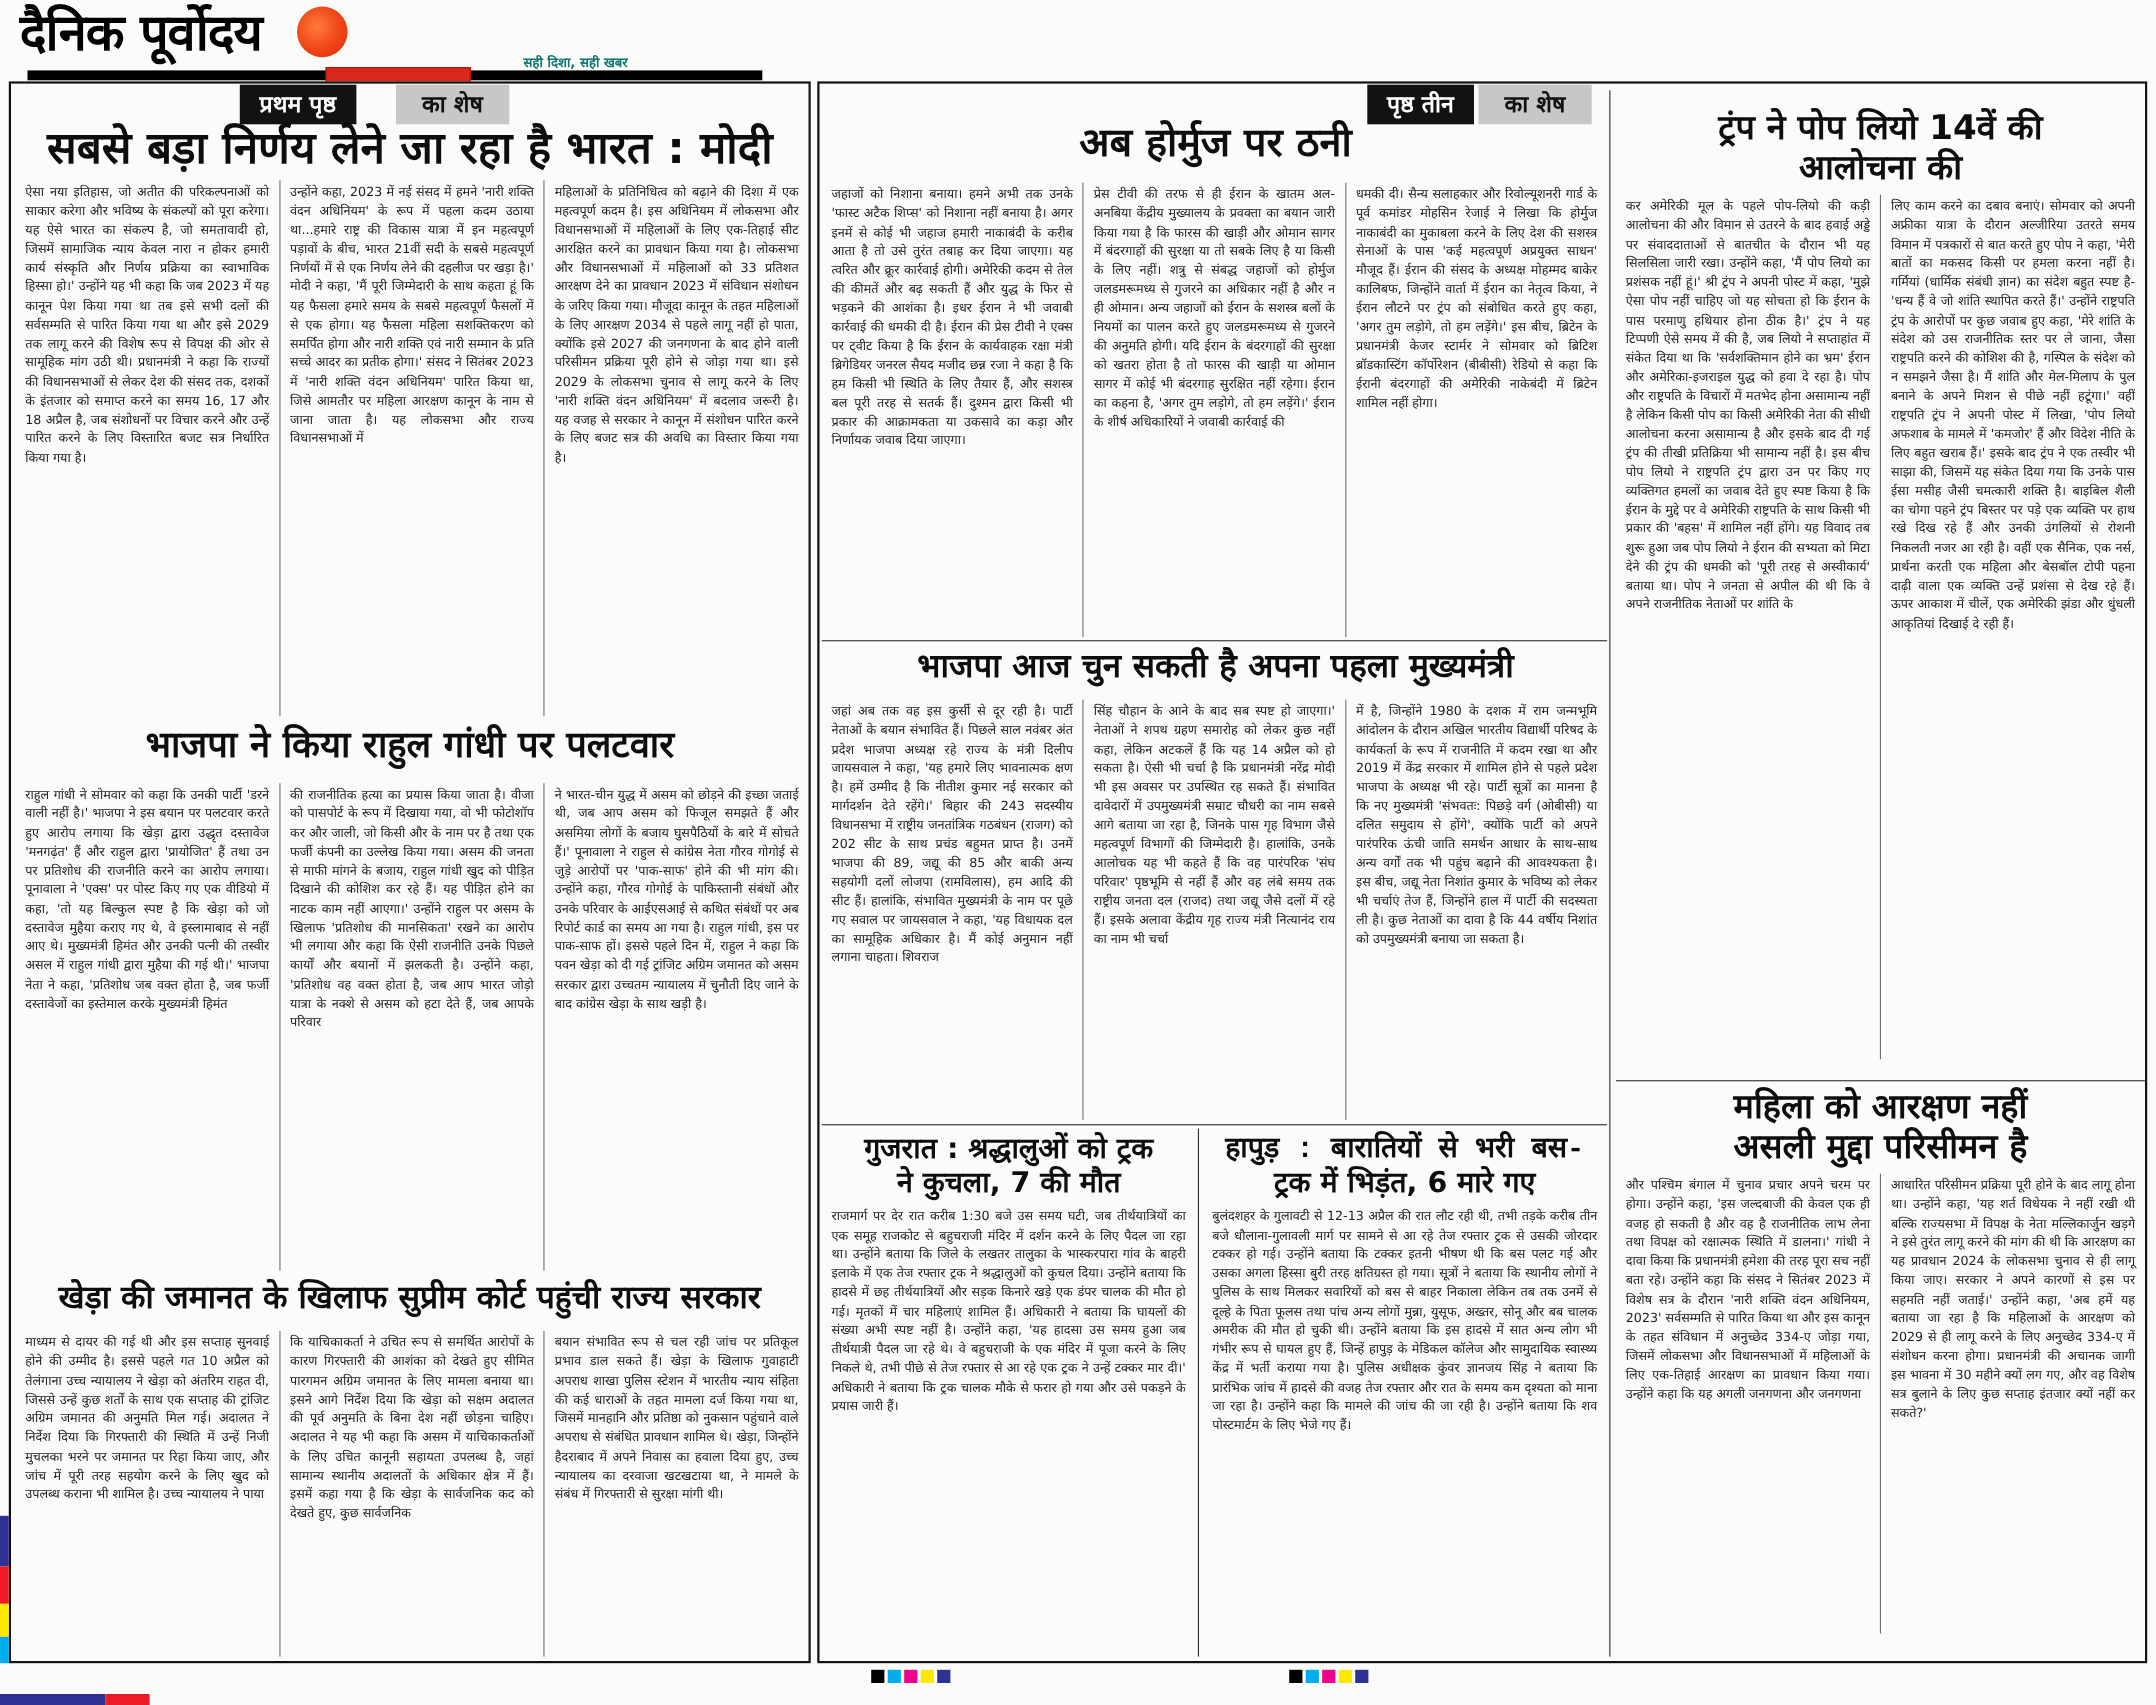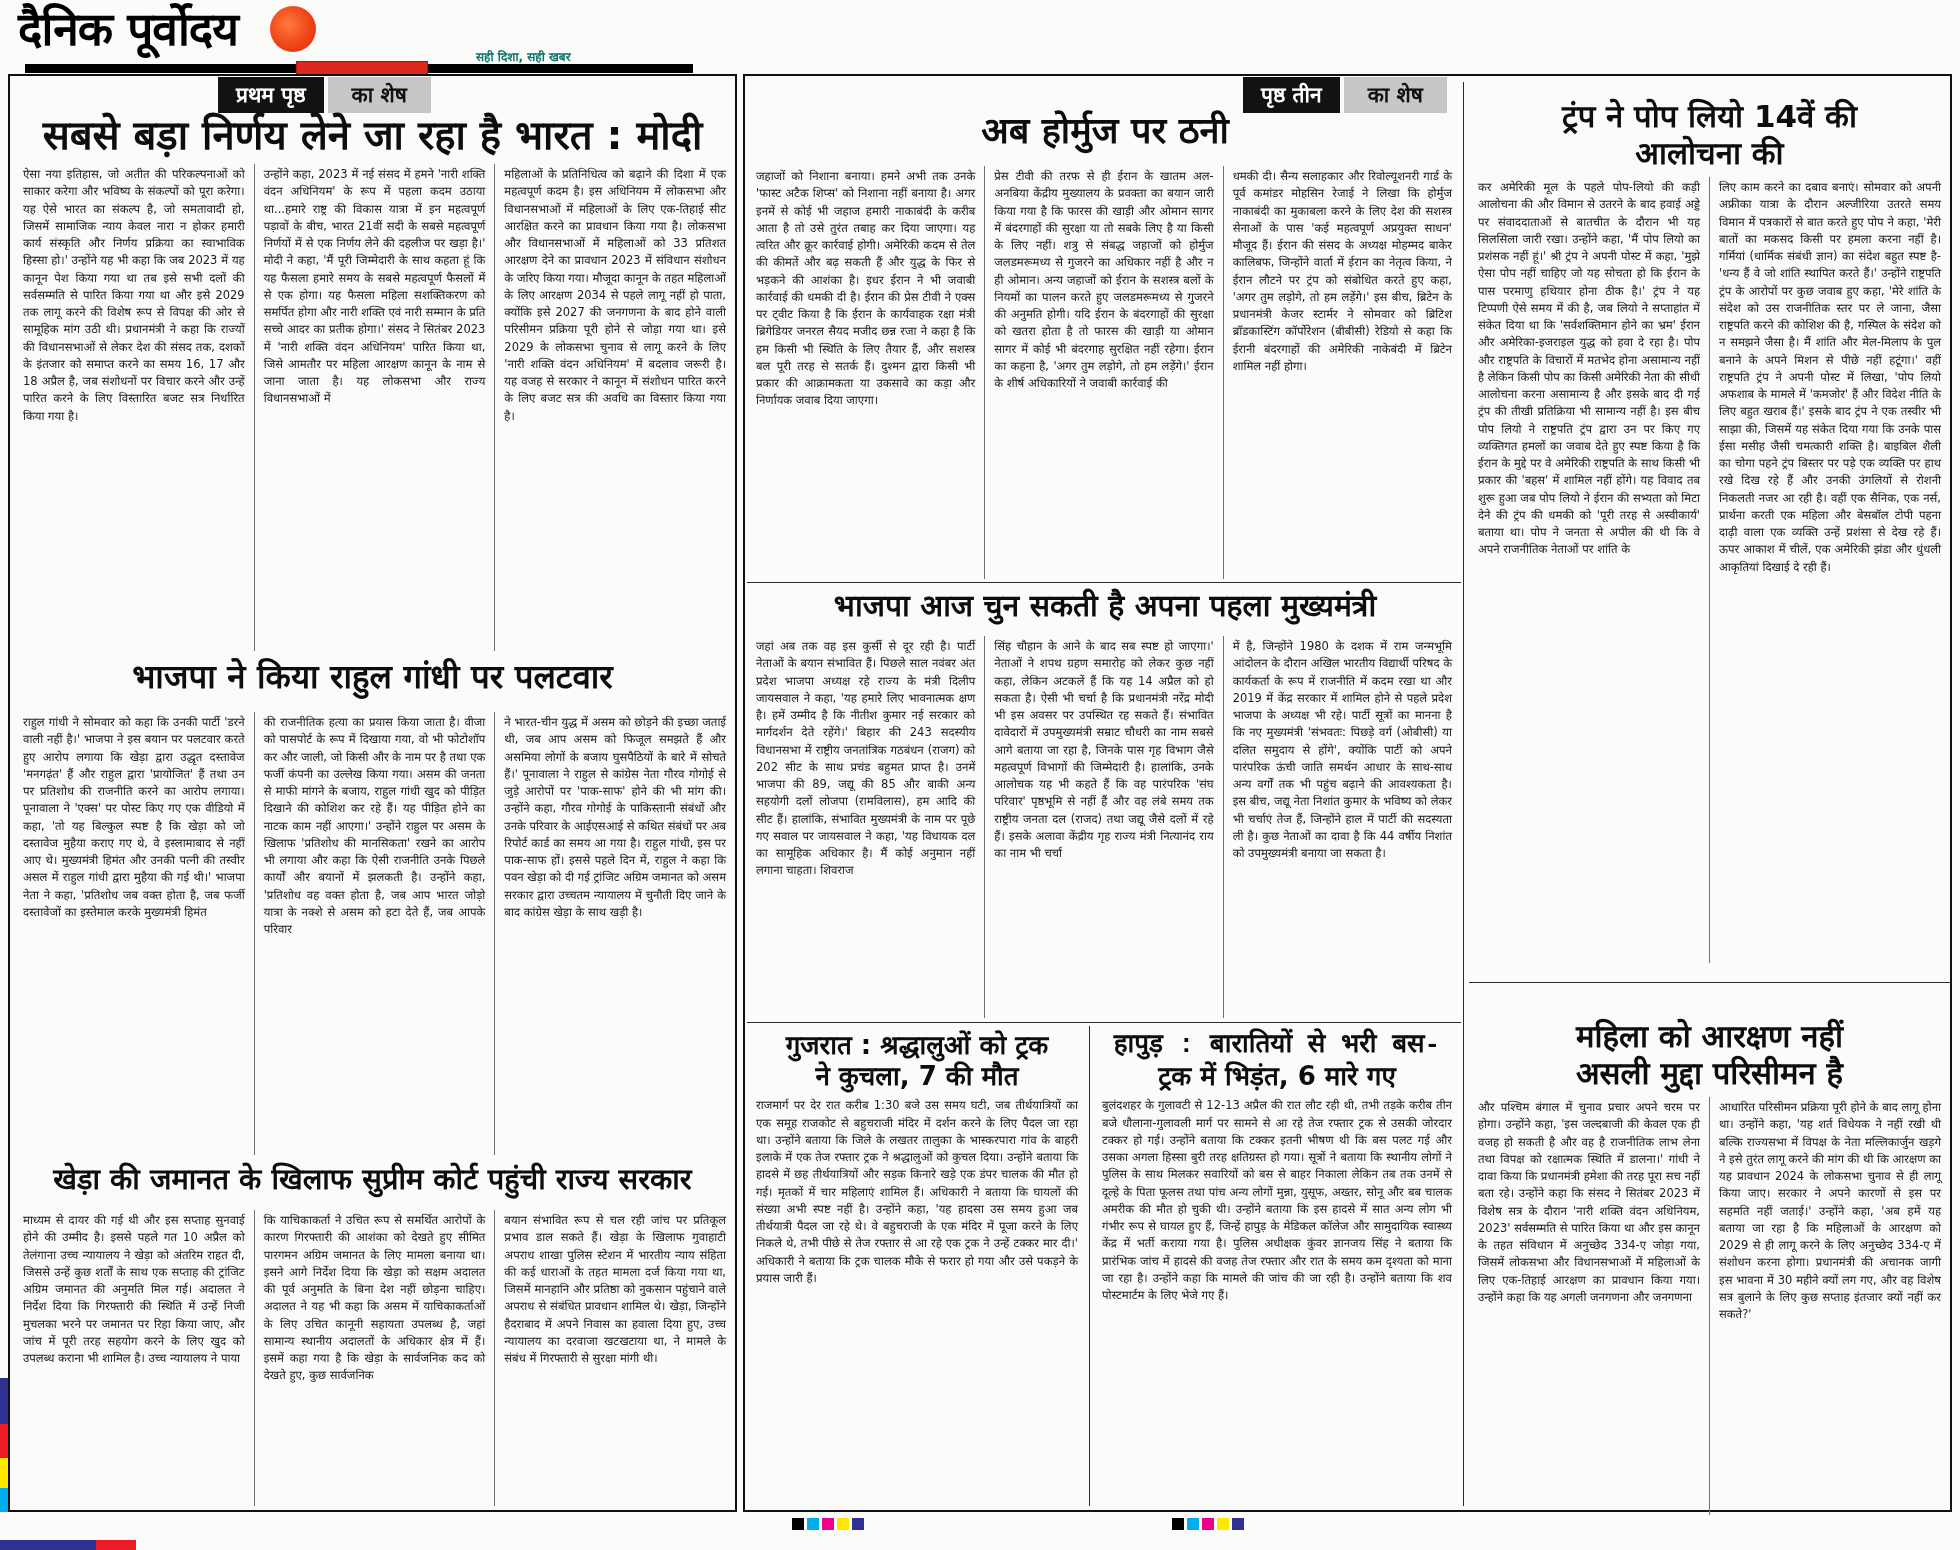--- a/index.html
+++ b/index.html
@@ -60,21 +60,21 @@
 
   <div class="masthead">
     <div class="logo-burst"></div>
     <div class="logo-title">दैनिक पूर्वोदय</div>
     <div class="logo-tagline">सही दिशा, सही खबर</div>
     <div class="masthead-bar"></div>
     <div class="masthead-redbox"></div>
   </div>
 
   <div id="leftbox" class="pagebox">
-    <div class="tabs" style="left:208px;">
+    <div class="tabs" style="left:208px;gap:32px;">
       <div class="tab-dark">प्रथम पृष्ठ</div>
       <div class="tab-light">का शेष</div>
     </div>
 
     <div class="abs headline" style="left:6px; top:36px; width:713px; font-size:40px;">सबसे बड़ा निर्णय लेने जा रहा है भारत : मोदी</div>
     <div class="abs cols" style="left:4px; top:88px; width:721px; height:487px;">
       <div class="col">ऐसा नया इतिहास, जो अतीत की परिकल्पनाओं को साकार करेगा और भविष्य के संकल्पों को पूरा करेगा। यह ऐसे भारत का संकल्प है, जो समतावादी हो, जिसमें सामाजिक न्याय केवल नारा न होकर हमारी कार्य संस्कृति और निर्णय प्रक्रिया का स्वाभाविक हिस्सा हो।' उन्होंने यह भी कहा कि जब 2023 में यह कानून पेश किया गया था तब इसे सभी दलों की सर्वसम्मति से पारित किया गया था और इसे 2029 तक लागू करने की विशेष रूप से विपक्ष की ओर से सामूहिक मांग उठी थी। प्रधानमंत्री ने कहा कि राज्यों की विधानसभाओं से लेकर देश की संसद तक, दशकों के इंतजार को समाप्त करने का समय 16, 17 और 18 अप्रैल है, जब संशोधनों पर विचार करने और उन्हें पारित करने के लिए विस्तारित बजट सत्र निर्धारित किया गया है।</div>
       <div class="col">उन्होंने कहा, 2023 में नई संसद में हमने 'नारी शक्ति वंदन अधिनियम' के रूप में पहला कदम उठाया था...हमारे राष्ट्र की विकास यात्रा में इन महत्वपूर्ण पड़ावों के बीच, भारत 21वीं सदी के सबसे महत्वपूर्ण निर्णयों में से एक निर्णय लेने की दहलीज पर खड़ा है।' मोदी ने कहा, 'मैं पूरी जिम्मेदारी के साथ कहता हूं कि यह फैसला हमारे समय के सबसे महत्वपूर्ण फैसलों में से एक होगा। यह फैसला महिला सशक्तिकरण को समर्पित होगा और नारी शक्ति एवं नारी सम्मान के प्रति सच्चे आदर का प्रतीक होगा।' संसद ने सितंबर 2023 में 'नारी शक्ति वंदन अधिनियम' पारित किया था, जिसे आमतौर पर महिला आरक्षण कानून के नाम से जाना जाता है। यह लोकसभा और राज्य विधानसभाओं में</div>
       <div class="col">महिलाओं के प्रतिनिधित्व को बढ़ाने की दिशा में एक महत्वपूर्ण कदम है। इस अधिनियम में लोकसभा और विधानसभाओं में महिलाओं के लिए एक-तिहाई सीट आरक्षित करने का प्रावधान किया गया है। लोकसभा और विधानसभाओं में महिलाओं को 33 प्रतिशत आरक्षण देने का प्रावधान 2023 में संविधान संशोधन के जरिए किया गया। मौजूदा कानून के तहत महिलाओं के लिए आरक्षण 2034 से पहले लागू नहीं हो पाता, क्योंकि इसे 2027 की जनगणना के बाद होने वाली परिसीमन प्रक्रिया पूरी होने से जोड़ा गया था। इसे 2029 के लोकसभा चुनाव से लागू करने के लिए 'नारी शक्ति वंदन अधिनियम' में बदलाव जरूरी है। यह वजह से सरकार ने कानून में संशोधन पारित करने के लिए बजट सत्र की अवधि का विस्तार किया गया है।</div>
     </div>
@@ -135,21 +135,21 @@
     <div class="abs" style="left:724px; top:22px; width:481px;">
       <div class="headline" style="font-size:31px;">ट्रंप ने पोप लियो 14वें की</div>
       <div class="headline" style="font-size:31px;">आलोचना की</div>
       <div class="cols" style="height:786px; margin-top:6px;">
         <div class="col">कर अमेरिकी मूल के पहले पोप-लियो की कड़ी आलोचना की और विमान से उतरने के बाद हवाई अड्डे पर संवाददाताओं से बातचीत के दौरान भी यह सिलसिला जारी रखा। उन्होंने कहा, 'मैं पोप लियो का प्रशंसक नहीं हूं।' श्री ट्रंप ने अपनी पोस्ट में कहा, 'मुझे ऐसा पोप नहीं चाहिए जो यह सोचता हो कि ईरान के पास परमाणु हथियार होना ठीक है।' ट्रंप ने यह टिप्पणी ऐसे समय में की है, जब लियो ने सप्ताहांत में संकेत दिया था कि 'सर्वशक्तिमान होने का भ्रम' ईरान और अमेरिका-इजराइल युद्ध को हवा दे रहा है। पोप और राष्ट्रपति के विचारों में मतभेद होना असामान्य नहीं है लेकिन किसी पोप का किसी अमेरिकी नेता की सीधी आलोचना करना असामान्य है और इसके बाद दी गई ट्रंप की तीखी प्रतिक्रिया भी सामान्य नहीं है। इस बीच पोप लियो ने राष्ट्रपति ट्रंप द्वारा उन पर किए गए व्यक्तिगत हमलों का जवाब देते हुए स्पष्ट किया है कि ईरान के मुद्दे पर वे अमेरिकी राष्ट्रपति के साथ किसी भी प्रकार की 'बहस' में शामिल नहीं होंगे। यह विवाद तब शुरू हुआ जब पोप लियो ने ईरान की सभ्यता को मिटा देने की ट्रंप की धमकी को 'पूरी तरह से अस्वीकार्य' बताया था। पोप ने जनता से अपील की थी कि वे अपने राजनीतिक नेताओं पर शांति के</div>
         <div class="col">लिए काम करने का दबाव बनाएं। सोमवार को अपनी अफ्रीका यात्रा के दौरान अल्जीरिया उतरते समय विमान में पत्रकारों से बात करते हुए पोप ने कहा, 'मेरी बातों का मकसद किसी पर हमला करना नहीं है। गर्मियां (धार्मिक संबंधी ज्ञान) का संदेश बहुत स्पष्ट है- 'धन्य हैं वे जो शांति स्थापित करते हैं।' उन्होंने राष्ट्रपति ट्रंप के आरोपों पर कुछ जवाब हुए कहा, 'मेरे शांति के संदेश को उस राजनीतिक स्तर पर ले जाना, जैसा राष्ट्रपति करने की कोशिश की है, गस्पिल के संदेश को न समझने जैसा है। मैं शांति और मेल-मिलाप के पुल बनाने के अपने मिशन से पीछे नहीं हटूंगा।' वहीं राष्ट्रपति ट्रंप ने अपनी पोस्ट में लिखा, 'पोप लियो अफशाब के मामले में 'कमजोर' हैं और विदेश नीति के लिए बहुत खराब हैं।' इसके बाद ट्रंप ने एक तस्वीर भी साझा की, जिसमें यह संकेत दिया गया कि उनके पास ईसा मसीह जैसी चमत्कारी शक्ति है। बाइबिल शैली का चोगा पहने ट्रंप बिस्तर पर पड़े एक व्यक्ति पर हाथ रखे दिख रहे हैं और उनकी उंगलियों से रोशनी निकलती नजर आ रही है। वहीं एक सैनिक, एक नर्स, प्रार्थना करती एक महिला और बेसबॉल टोपी पहना दाढ़ी वाला एक व्यक्ति उन्हें प्रशंसा से देख रहे हैं। ऊपर आकाश में चीलें, एक अमेरिकी झंडा और धुंधली आकृतियां दिखाई दे रही हैं।</div>
       </div>
     </div>
 
     <div class="rule-h" style="left:724px; top:906px; width:481px;"></div>
-    <div class="abs" style="left:724px; top:942px; width:481px;">
+    <div class="abs" style="left:724px; top:912px; width:481px;">
       <div class="headline" style="font-size:31px;">महिला को आरक्षण नहीं</div>
       <div class="headline" style="font-size:31px;">असली मुद्दा परिसीमन है</div>
       <div class="cols" style="height:418px; margin-top:6px;">
         <div class="col">और पश्चिम बंगाल में चुनाव प्रचार अपने चरम पर होगा। उन्होंने कहा, 'इस जल्दबाजी की केवल एक ही वजह हो सकती है और वह है राजनीतिक लाभ लेना तथा विपक्ष को रक्षात्मक स्थिति में डालना।' गांधी ने दावा किया कि प्रधानमंत्री हमेशा की तरह पूरा सच नहीं बता रहे। उन्होंने कहा कि संसद ने सितंबर 2023 में विशेष सत्र के दौरान 'नारी शक्ति वंदन अधिनियम, 2023' सर्वसम्मति से पारित किया था और इस कानून के तहत संविधान में अनुच्छेद 334-ए जोड़ा गया, जिसमें लोकसभा और विधानसभाओं में महिलाओं के लिए एक-तिहाई आरक्षण का प्रावधान किया गया। उन्होंने कहा कि यह अगली जनगणना और जनगणना</div>
         <div class="col">आधारित परिसीमन प्रक्रिया पूरी होने के बाद लागू होना था। उन्होंने कहा, 'यह शर्त विधेयक ने नहीं रखी थी बल्कि राज्यसभा में विपक्ष के नेता मल्लिकार्जुन खड़गे ने इसे तुरंत लागू करने की मांग की थी कि आरक्षण का यह प्रावधान 2024 के लोकसभा चुनाव से ही लागू किया जाए। सरकार ने अपने कारणों से इस पर सहमति नहीं जताई।' उन्होंने कहा, 'अब हमें यह बताया जा रहा है कि महिलाओं के आरक्षण को 2029 से ही लागू करने के लिए अनुच्छेद 334-ए में संशोधन करना होगा। प्रधानमंत्री की अचानक जागी इस भावना में 30 महीने क्यों लग गए, और वह विशेष सत्र बुलाने के लिए कुछ सप्ताह इंतजार क्यों नहीं कर सकते?'</div>
       </div>
     </div>
   </div>
 
   <div class="strip" style="left:0; top:1378px; width:8px; height:46px; background:#2e3192;"></div>

